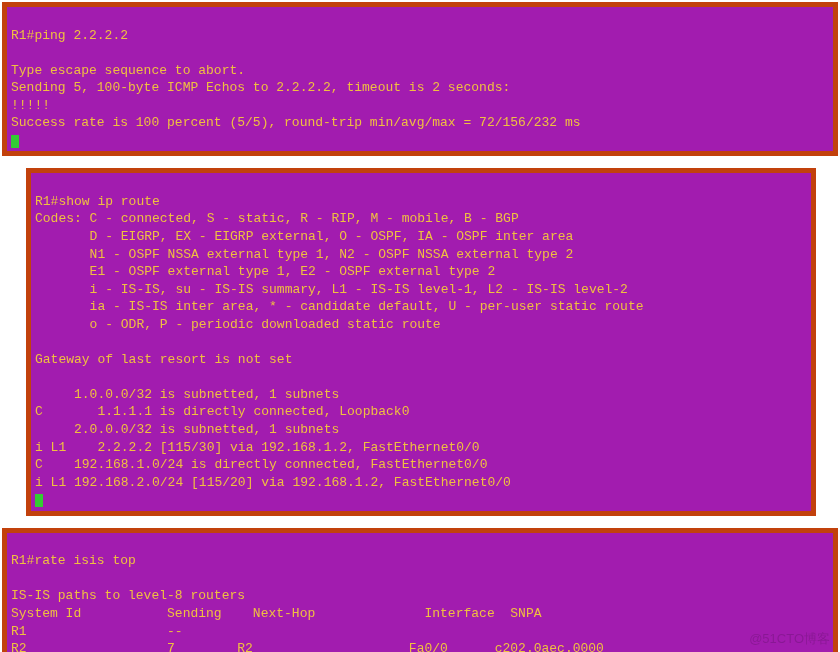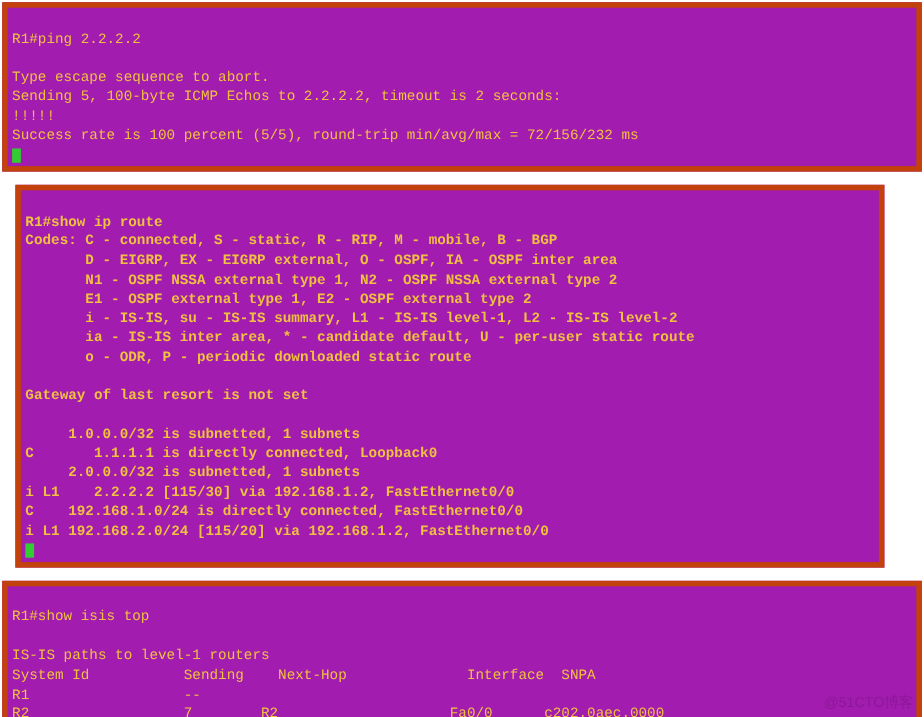--- a/index.html
+++ b/index.html
@@ -15,21 +15,21 @@
       background: #a21caf;
       border: 5px solid #c2410c;
       padding: 2px 4px;
       color: #e0e0e0;
       white-space: pre;
       overflow: hidden;
       margin-bottom: 12px;
     }
     .terminal .prompt { color: #f0c040; }
     .terminal .output { color: #f0c040; }
-    .terminal.t2 { margin-left: 12px; width: 790px; font-weight: bold; }
+    .terminal.t2 { margin-left: 24px; width: 790px; }
     .terminal.t3 { width: 836px; }
     .cursor {
       display: inline-block;
       width: 8px;
       height: 13px;
       background: #33cc33;
       vertical-align: text-bottom;
     }
     .watermark {
       position: absolute;
@@ -66,23 +66,23 @@
 <span class="output"></span>
 <span class="output"><span>     1.0.0.0/32 is subnetted, 1 subnets</span>
 <span>C       1.1.1.1 is directly connected, Loopback0</span>
 <span>     2.0.0.0/32 is subnetted, 1 subnets</span>
 <span>i L1    2.2.2.2 [115/30] via 192.168.1.2, FastEthernet0/0</span>
 <span>C    192.168.1.0/24 is directly connected, FastEthernet0/0</span>
 <span>i L1 192.168.2.0/24 [115/20] via 192.168.1.2, FastEthernet0/0</span></span>
 <span class="cursor"></span></div>
 
 <div class="terminal t3">
-<span class="prompt">R1#show isis top</span>
+<span class="prompt">R1#rate isis top</span>
 <span class="output"></span>
-<span class="output">IS-IS paths to level-1 routers</span>
+<span class="output">IS-IS paths to level-8 routers</span>
 <span class="output" id="isis-l1-cols">System Id           Sending    Next-Hop              Interface  SNPA</span>
 <span class="output" id="isis-l1-r0">R1                  --                                         </span>
 <span class="output" id="isis-l1-r1">R2                  7        R2                    Fa0/0      c202.0aec.0000</span>
 <span class="output" id="isis-l1-r2">R3                  20        R2                    Fa0/0      c202.0aec.0000</span>
 <span class="output"></span>
 
 
 
 
 

